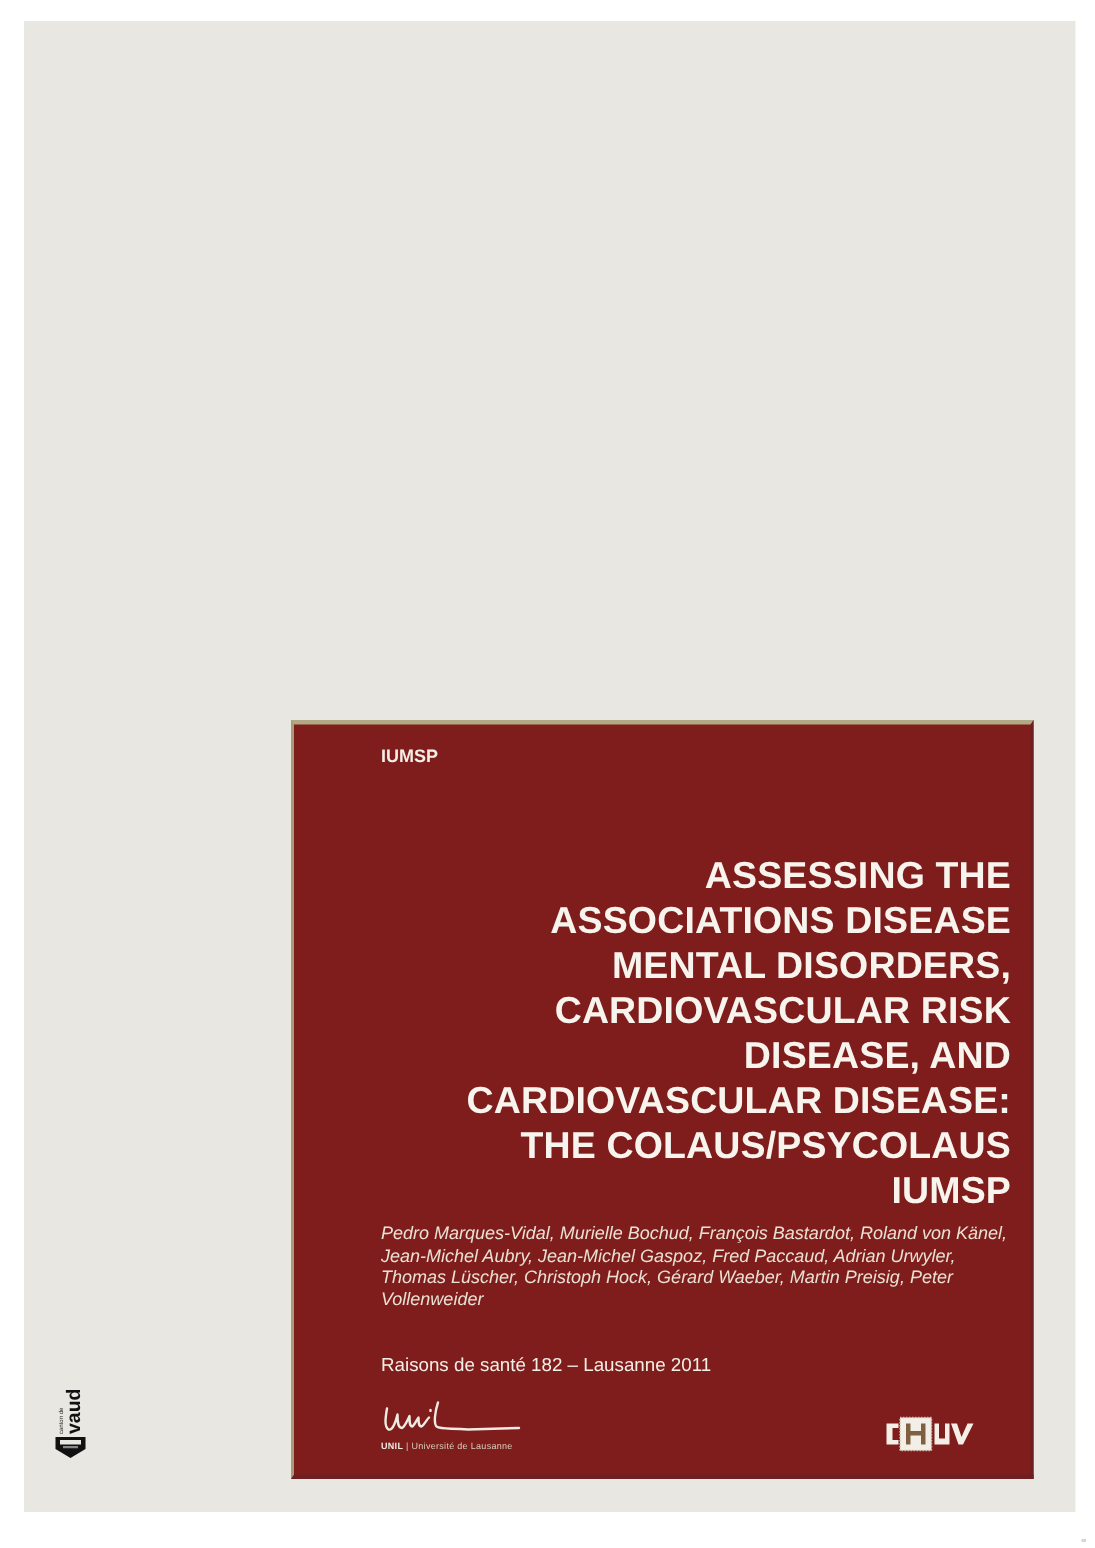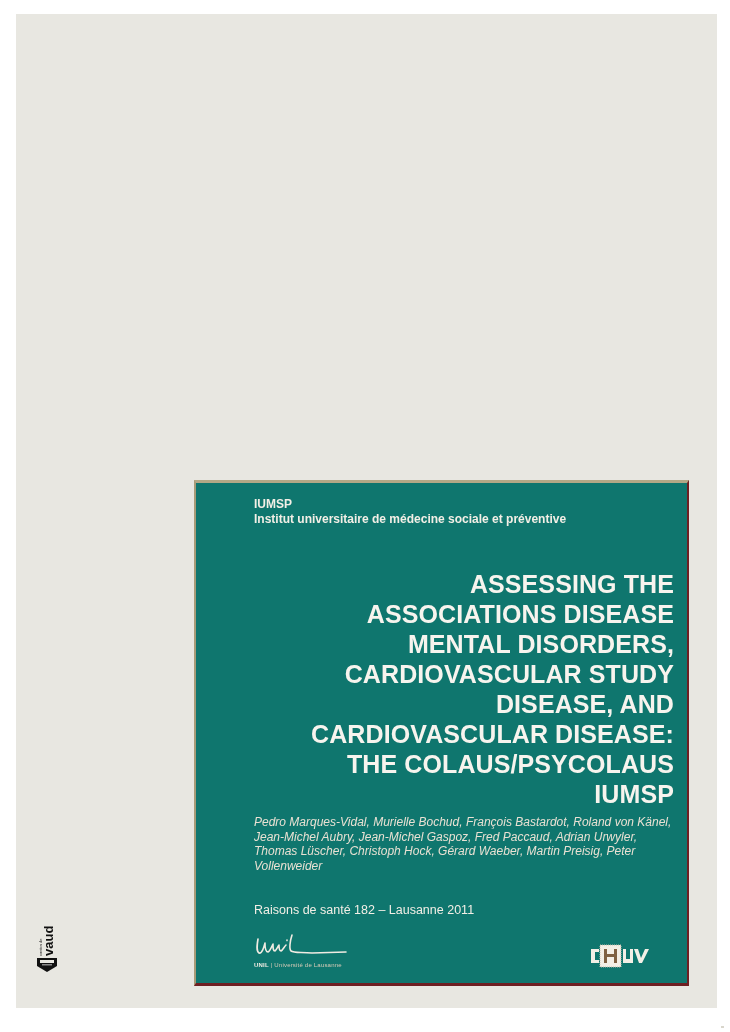--- a/index.html
+++ b/index.html
@@ -18,21 +18,21 @@
       width: 701px;
       height: 994px;
       background: #e8e7e1;
     }
     .cover-box {
       position: absolute;
       left: 194px;
       top: 480px;
       width: 495px;
       height: 506px;
-      background: #0f766e;
+      background: #7f1d1d;
       border-top: 3px solid #b3a886;
       border-left: 2px solid #a89b78;
       border-right: 2px solid #6e1f22;
       border-bottom: 3px solid #6e1f22;
       box-sizing: border-box;
     }
     .inst {
       position: absolute;
       left: 58px;
       top: 14px;
@@ -125,28 +125,27 @@
 
     <path d="M1 46 L21 46 L21 54 L11 60 L1 54 Z" fill="#111"></path>
     <rect x="4" y="48" width="14" height="3" fill="#e8e7e1"></rect>
     <rect x="6" y="52" width="10" height="1.5" fill="#888"></rect>
   </svg>
 </div>
 
 <div class="cover-box">
   <div class="inst">
     <div>IUMSP</div>
-    <div>Institut universitaire de médecine sociale et préventive</div>
   </div>
 
   <div class="title">
     <span class="line">ASSESSING THE</span>
     <span class="line">ASSOCIATIONS DISEASE</span>
     <span class="line">MENTAL DISORDERS,</span>
-    <span class="line">CARDIOVASCULAR STUDY</span>
+    <span class="line">CARDIOVASCULAR RISK</span>
     <span class="line">DISEASE, AND</span>
     <span class="line">CARDIOVASCULAR DISEASE:</span>
     <span class="line">THE COLAUS/PSYCOLAUS</span>
     <span class="line">IUMSP</span>
   </div>
 
   <div class="authors">Pedro Marques-Vidal, Murielle Bochud, François Bastardot, Roland von Känel, Jean-Michel Aubry, Jean-Michel Gaspoz, Fred Paccaud, Adrian Urwyler, Thomas Lüscher, Christoph Hock, Gérard Waeber, Martin Preisig, Peter Vollenweider</div>
 
   <div class="series">Raisons de santé 182 – Lausanne 2011</div>
 

